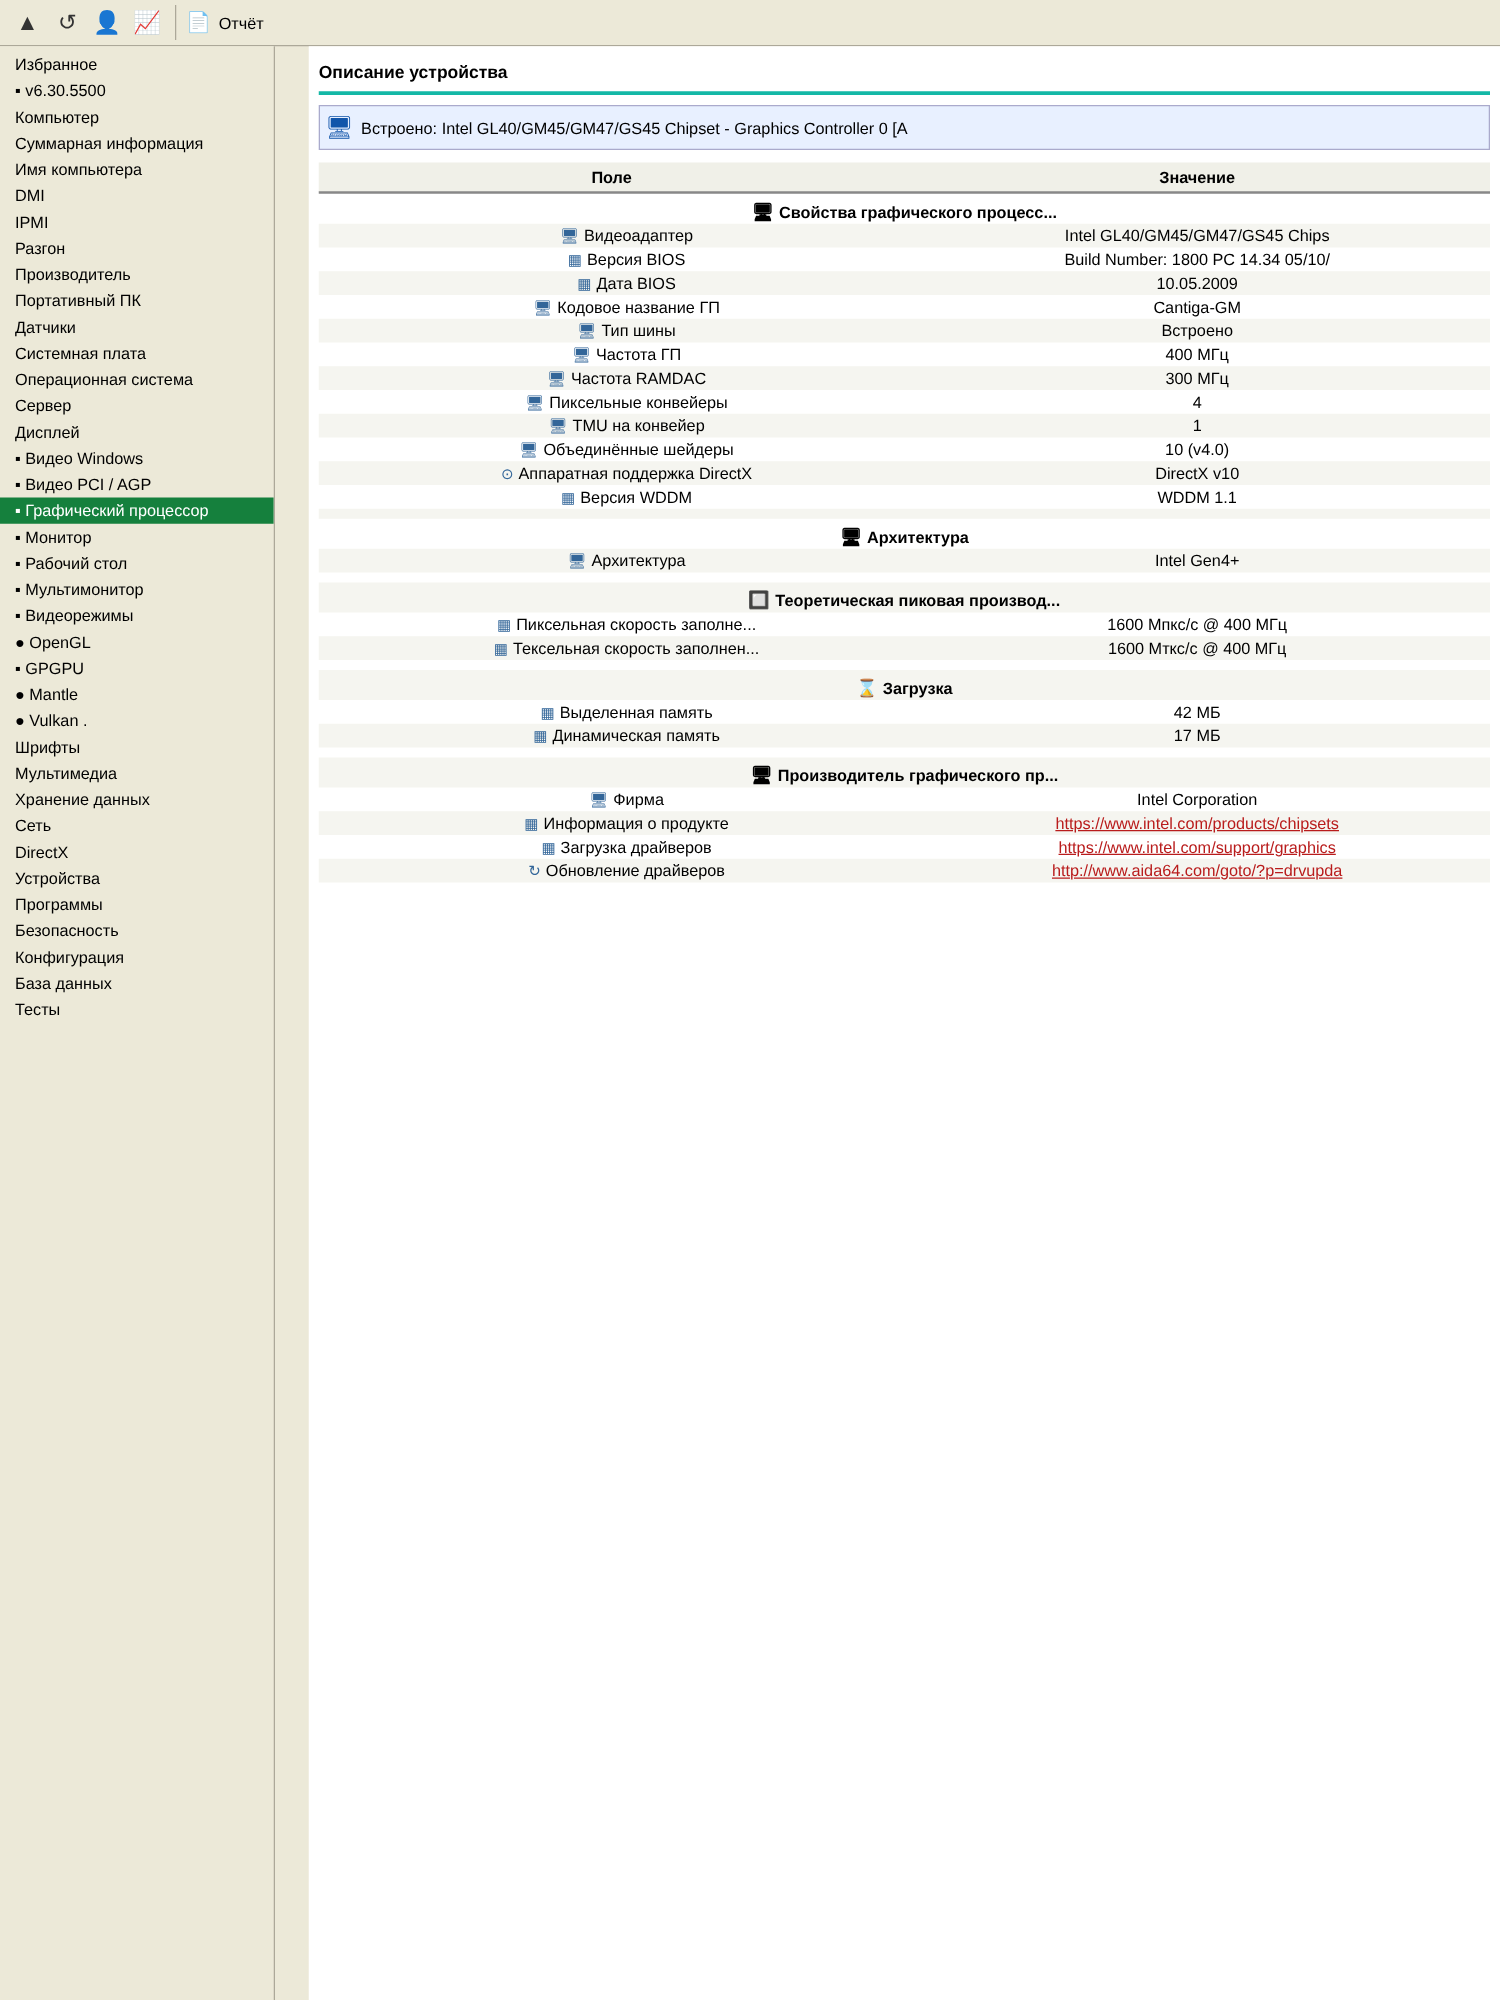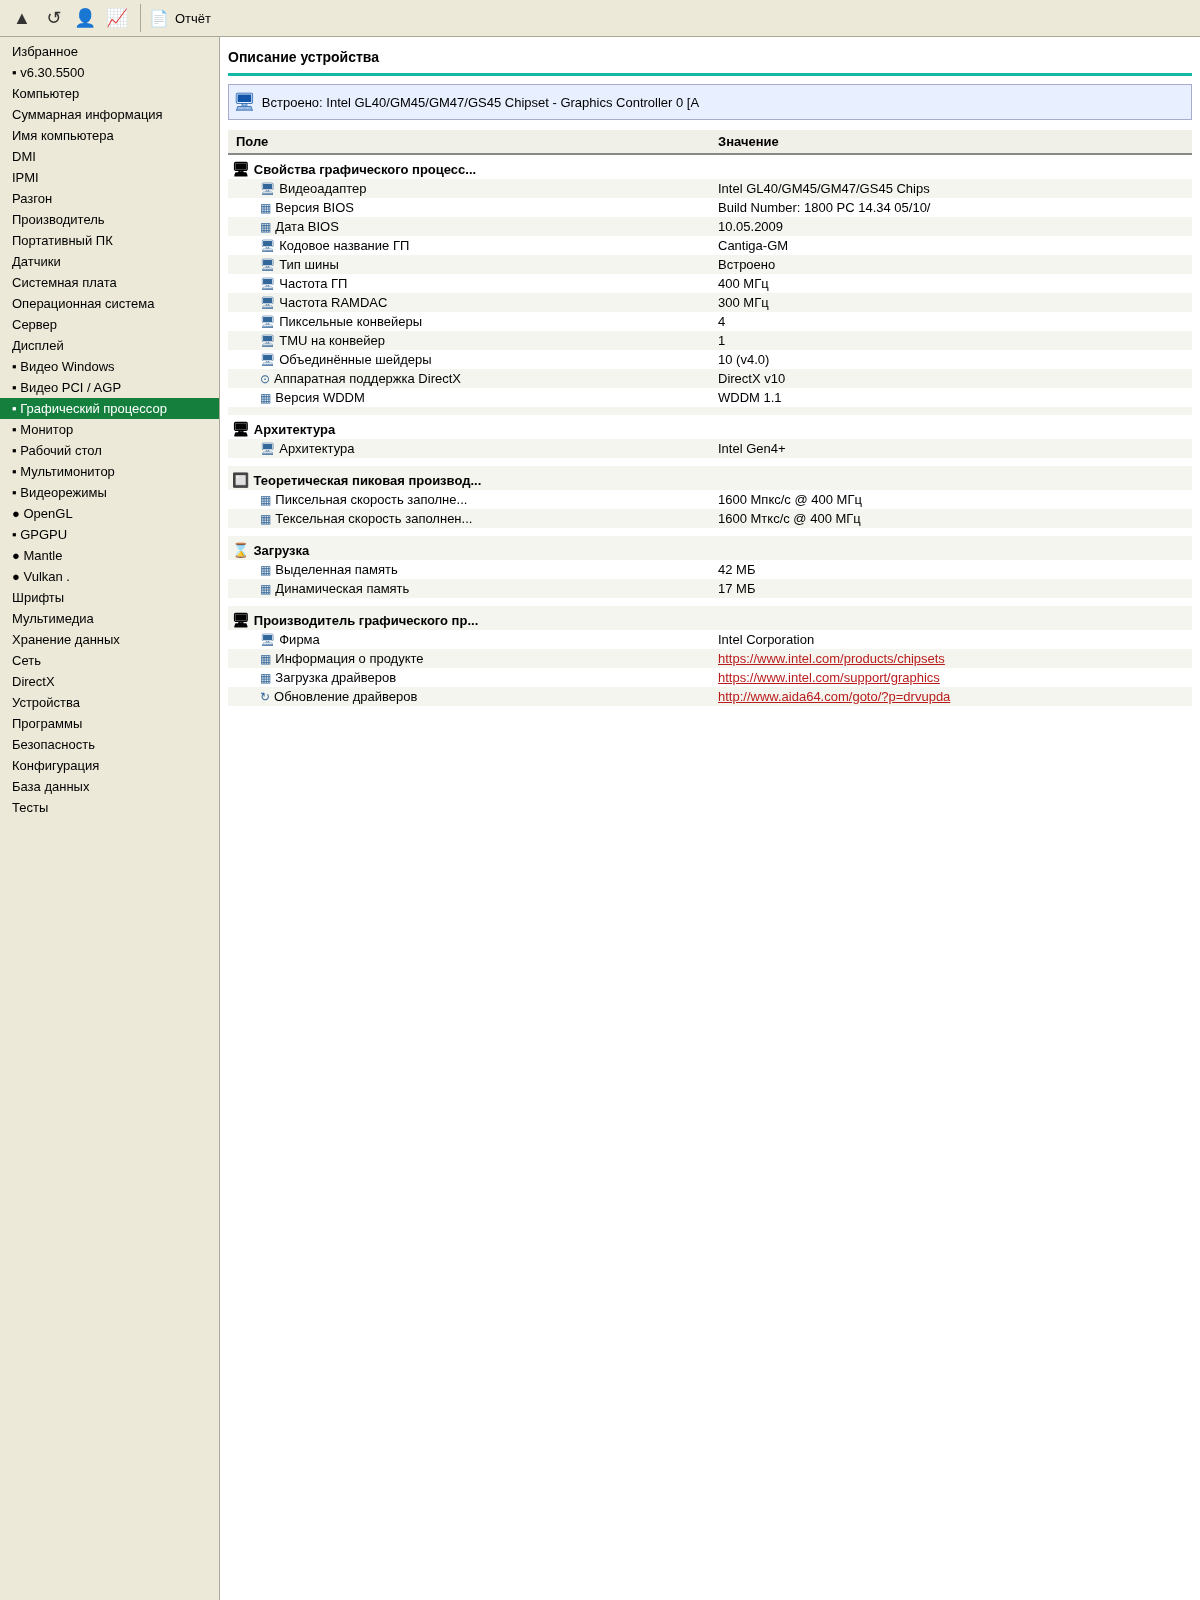--- a/index.html
+++ b/index.html
@@ -49,20 +49,21 @@
       gap: 6px;
       font-size: 13px;
     }
     .toolbar-report-icon {
       font-size: 16px;
     }
     
     .main-layout {
       display: flex;
       flex: 1;
+      gap: 27px;
     }
     
     .sidebar {
       width: 220px;
       background: #ece9d8;
       border-right: 1px solid #aca899;
       overflow-y: auto;
       padding: 4px 0;
     }
     .sidebar-item {
@@ -116,20 +117,21 @@
       font-weight: bold;
       font-size: 13px;
       padding: 4px 8px;
       border-bottom: 2px solid #888;
       background: #f0f0e8;
     }
     .props-table td {
       padding: 2px 8px;
       vertical-align: top;
       font-size: 13px;
+      text-align: center;
     }
     .props-table tr:nth-child(even) td {
       background: #f5f5f0;
     }
     .section-row td {
       padding: 6px 4px 2px 4px;
       font-weight: bold;
     }
     .section-icon {
       display: inline-block;

